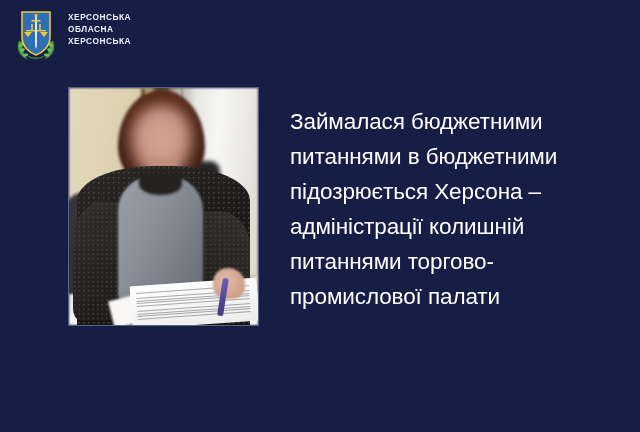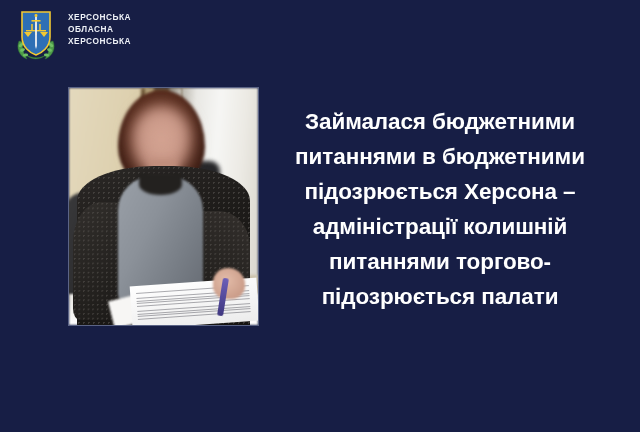--- a/index.html
+++ b/index.html
@@ -240,26 +240,25 @@
   }
 
   
   .headline {
     position:absolute;
     left:290px; top:104px;
     width:300px;
   }
   .headline-line {
     font-size:22.5px;
-    font-weight:bold;
+    font-weight:normal;
     color:#FFFFFF;
     line-height:35px;
     letter-spacing:-0.1px;
     white-space:nowrap;
-    text-align:center;
   }
 </style>
 </head>
 <body>
 
 <div class="brand">
 
   <svg class="emblem" viewBox="0 0 46 56">
 
     <g fill="#4E9B4A" stroke="#2F6F33" stroke-width="0.5">
@@ -325,14 +324,14 @@
     <div class="pen"></div>
   </div>
 </div>
 
 <div class="headline">
   <div class="headline-line">Займалася бюджетними</div>
   <div class="headline-line">питаннями в бюджетними</div>
   <div class="headline-line">підозрюється Херсона –</div>
   <div class="headline-line">адміністрації колишній</div>
   <div class="headline-line">питаннями торгово-</div>
-  <div class="headline-line">підозрюється палати</div>
+  <div class="headline-line">промислової палати</div>
 </div>
 
 </body></html>

